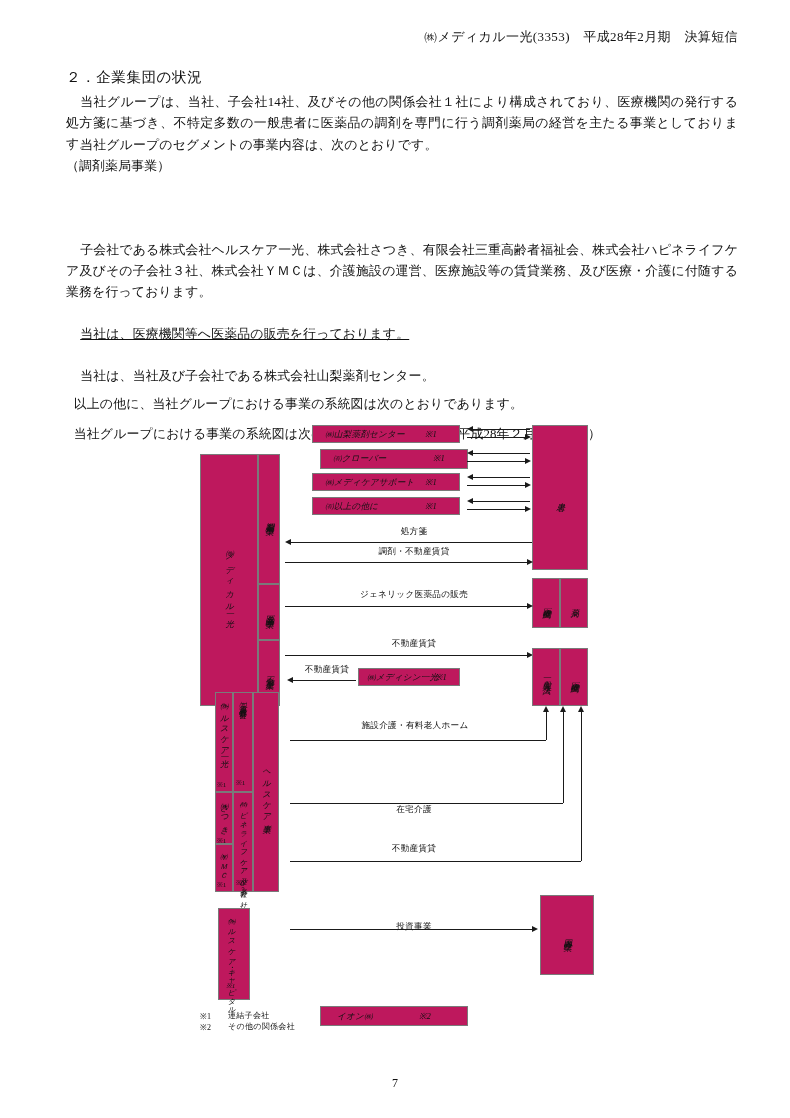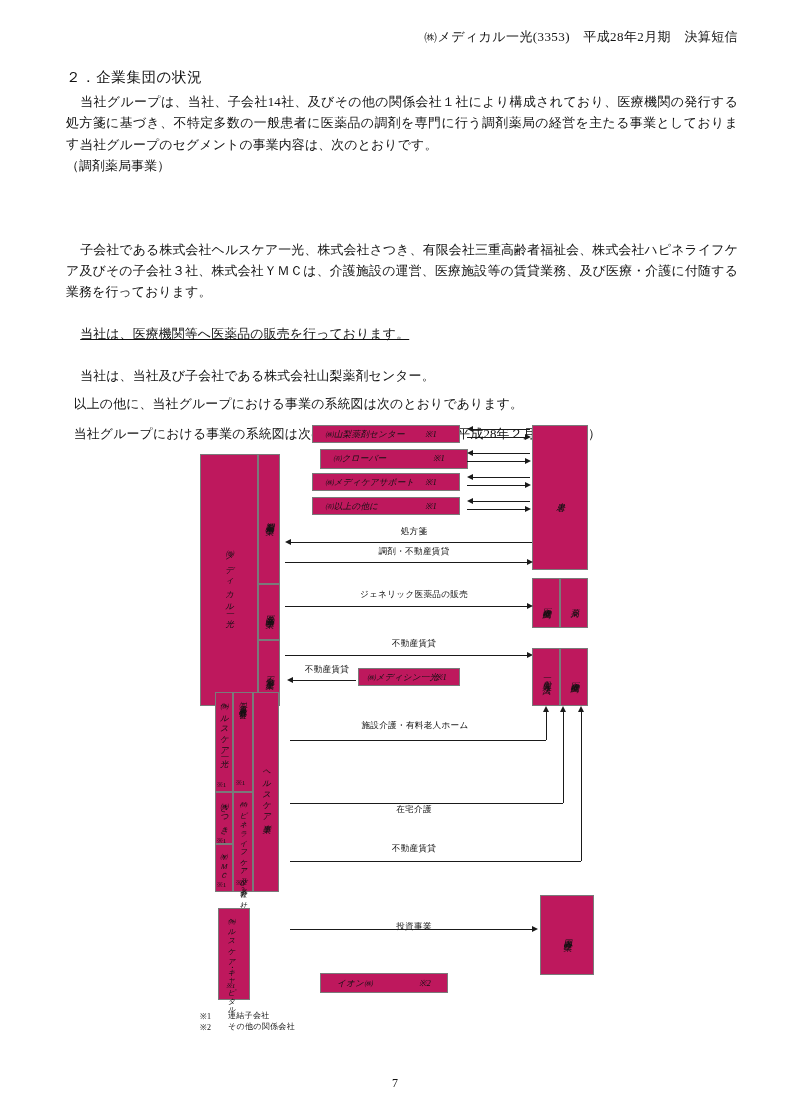--- a/index.html
+++ b/index.html
@@ -303,21 +303,21 @@
     <div class="ah-u" style="left:578px; top:706px;"></div>
 
     <div class="flow-text" style="left:300px; top:921px; width:228px;">投資事業</div>
     <div class="arrow-line" style="left:290px; top:929px; width:242px;"></div>
     <div class="ah-r" style="left:532px; top:926px;"></div>
 
     <div class="dg-box ctr" style="left:540px; top:895px; width:54px; height:80px;">
       <span class="vert">国内外企業</span>
     </div>
 
-    <div class="dg-box" style="left:320px; top:973px; width:128px; height:20px;">
+    <div class="dg-box" style="left:320px; top:1006px; width:148px; height:20px;">
       <span class="dg-label" style="left:16px; top:5px;">イオン㈱</span>
       <span class="dg-label" style="left:98px; top:5px;">※2</span>
     </div>
 
     <div class="note" style="left:200px; top:1010px;">※1</div>
     <div class="note" style="left:228px; top:1010px;">連結子会社</div>
     <div class="note" style="left:200px; top:1021px;">※2</div>
     <div class="note" style="left:228px; top:1021px;">その他の関係会社</div>
 
   </div>

